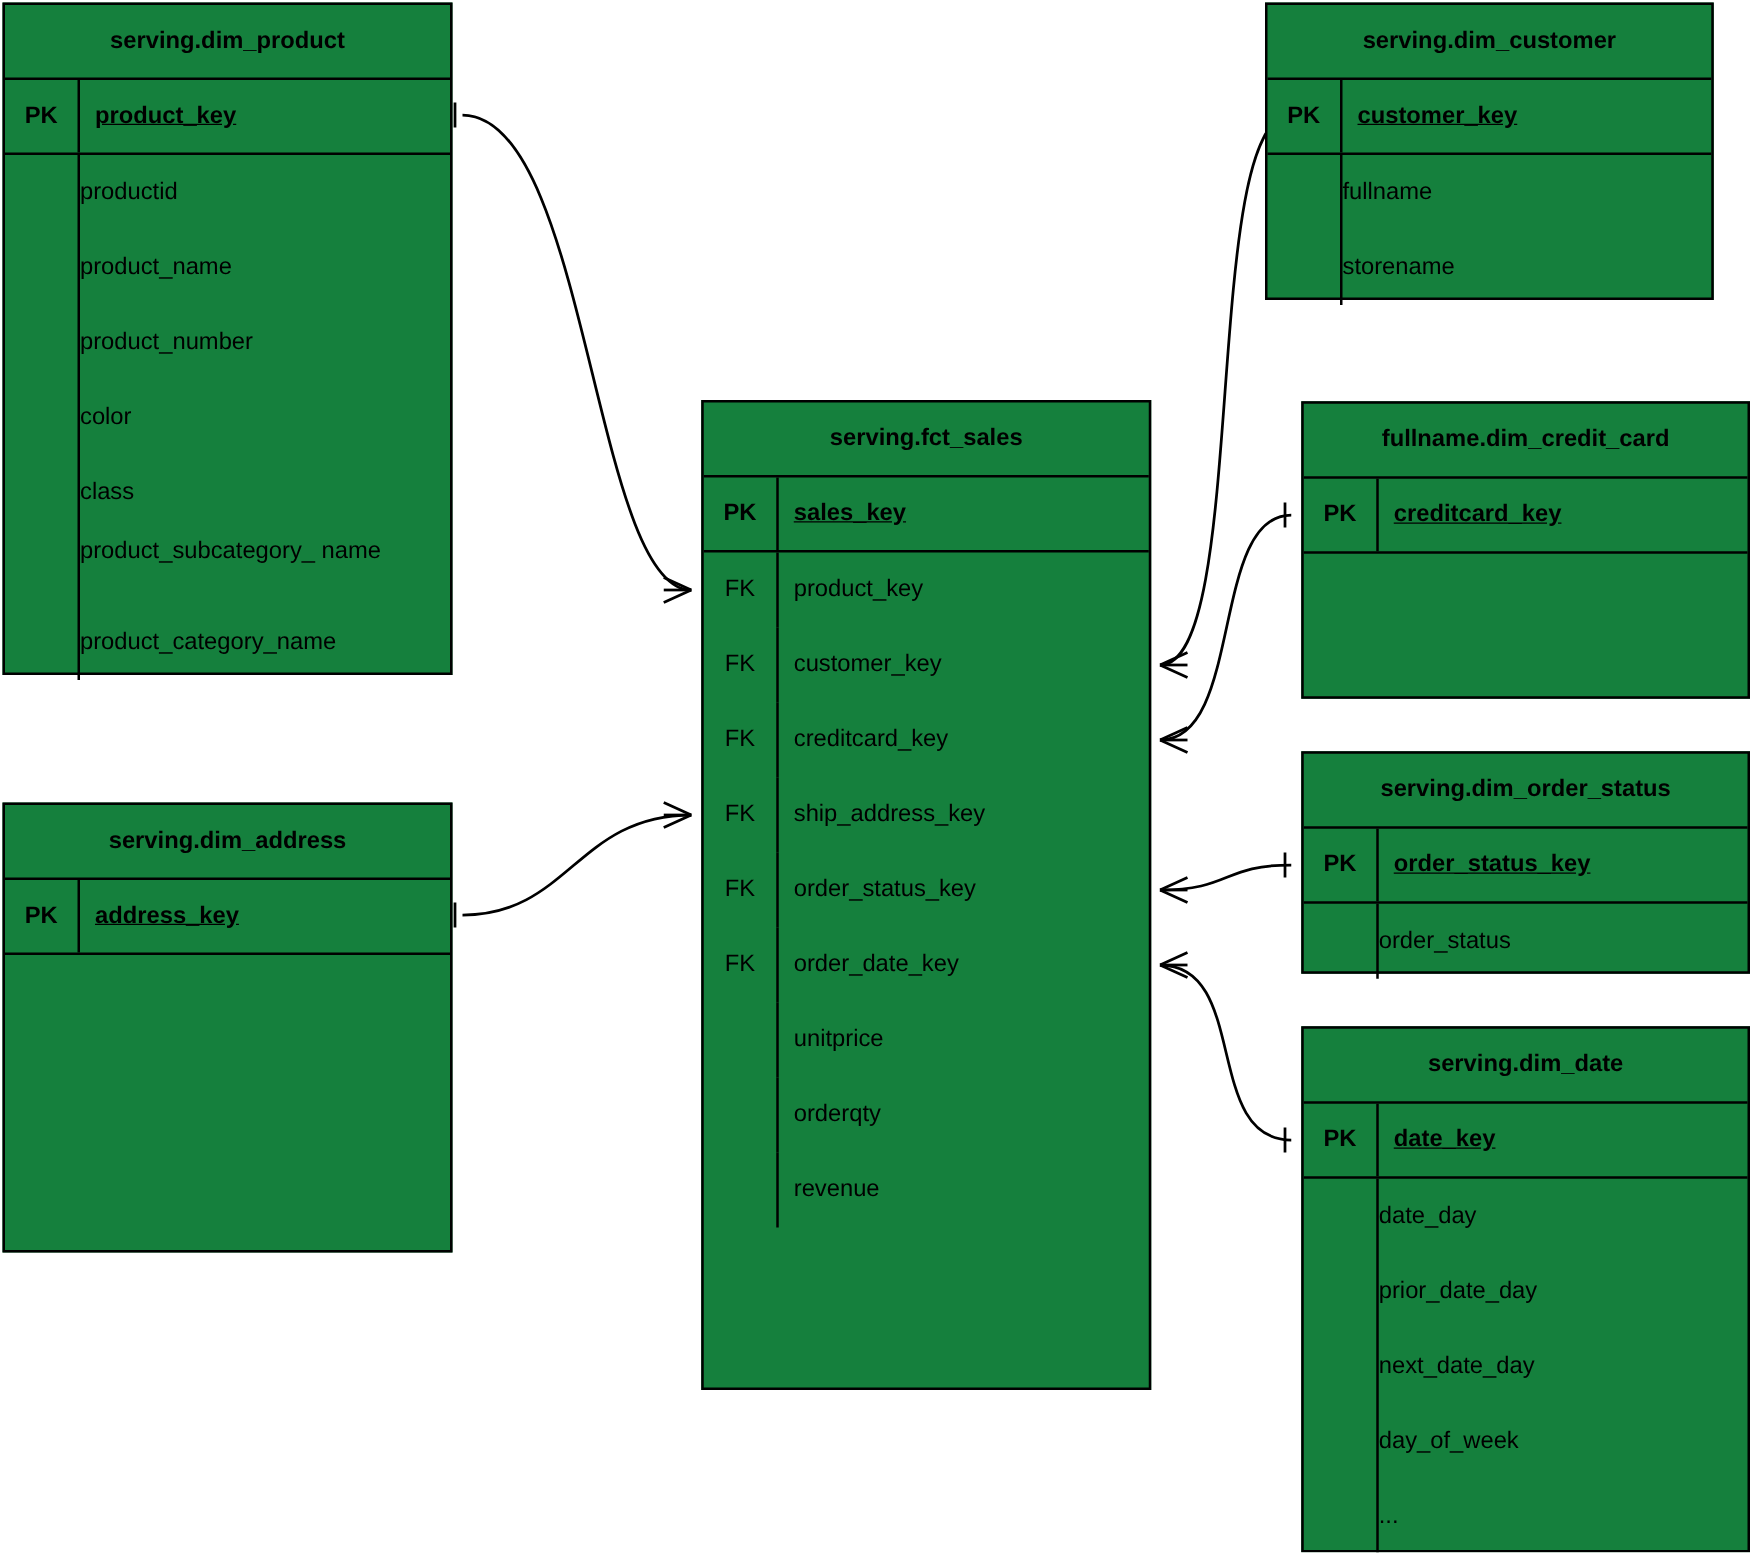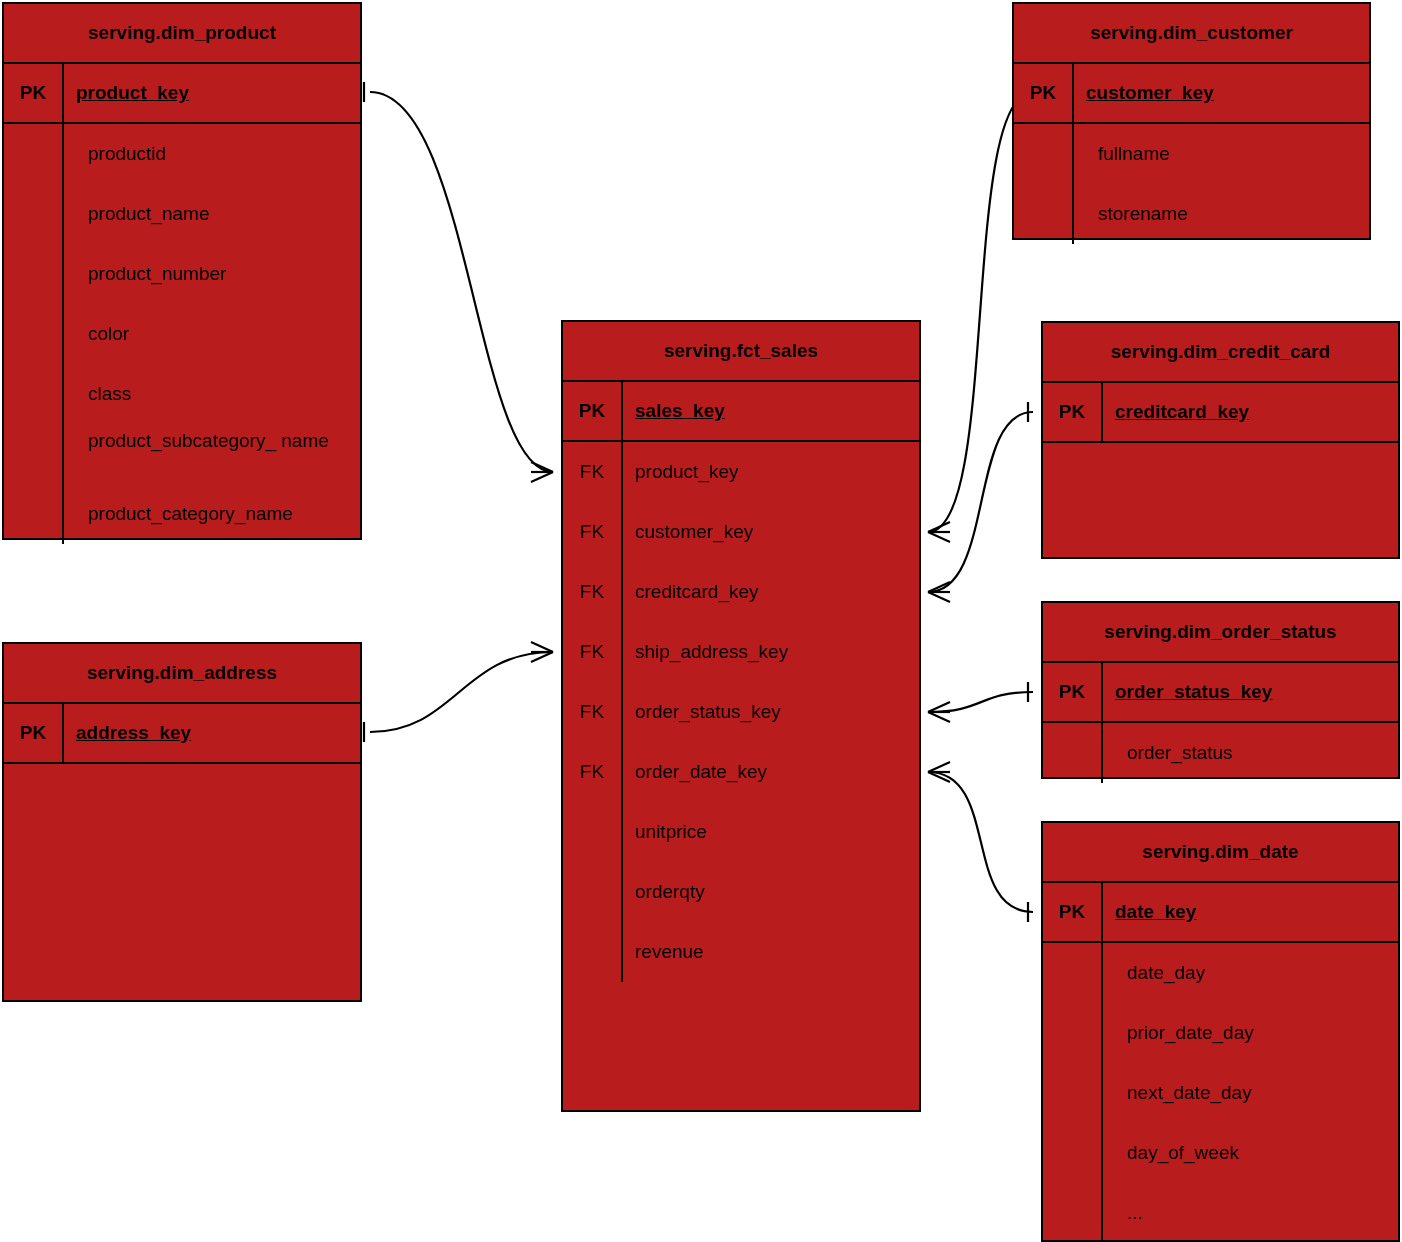--- a/index.html
+++ b/index.html
@@ -13,21 +13,21 @@
     width: 1402px;
     height: 1242px;
     background: #ffffff;
     font-family: "Liberation Sans", sans-serif;
     overflow: hidden;
   }
   .entity {
     position: absolute;
     box-sizing: border-box;
     border: 2px solid #000000;
-    background: #b91c1c;
+    background: #15803d;
   }
   .entity-title {
     box-sizing: border-box;
     height: 60px;
     line-height: 58px;
     text-align: center;
     font-weight: bold;
     font-size: 19px;
     color: #000000;
     border-bottom: 2px solid #000000;
@@ -84,21 +84,21 @@
   }
   .attrs .attr-list {
     box-sizing: border-box;
     flex: 1 1 auto;
     padding: 0;
   }
   .attr {
     box-sizing: border-box;
     height: 60px;
     line-height: 60px;
-    padding-left: 24px;
+    padding-left: 0;
     font-size: 19px;
     color: #000000;
     white-space: nowrap;
   }
   .attr.two-line {
     height: 60px;
     line-height: 27px;
     padding-top: 3px;
     white-space: normal;
   }
@@ -259,21 +259,21 @@
     <div class="attrs">
       <div class="keycol-empty"></div>
       <div class="attr-list">
         <div class="attr">fullname</div>
         <div class="attr">storename</div>
       </div>
     </div>
   </div>
 
   <div class="entity" style="left:1041px; top:321px; width:359px; height:238px;">
-    <div class="entity-title">serving.dim_credit_card</div>
+    <div class="entity-title">fullname.dim_credit_card</div>
     <div class="row pk-row">
       <div class="keycol bold">PK</div>
       <div class="namecol key">creditcard_key</div>
     </div>
     <div class="attrs">
       <div class="keycol-empty"></div>
     </div>
   </div>
 
   <div class="entity" style="left:1041px; top:601px; width:359px; height:178px;">

